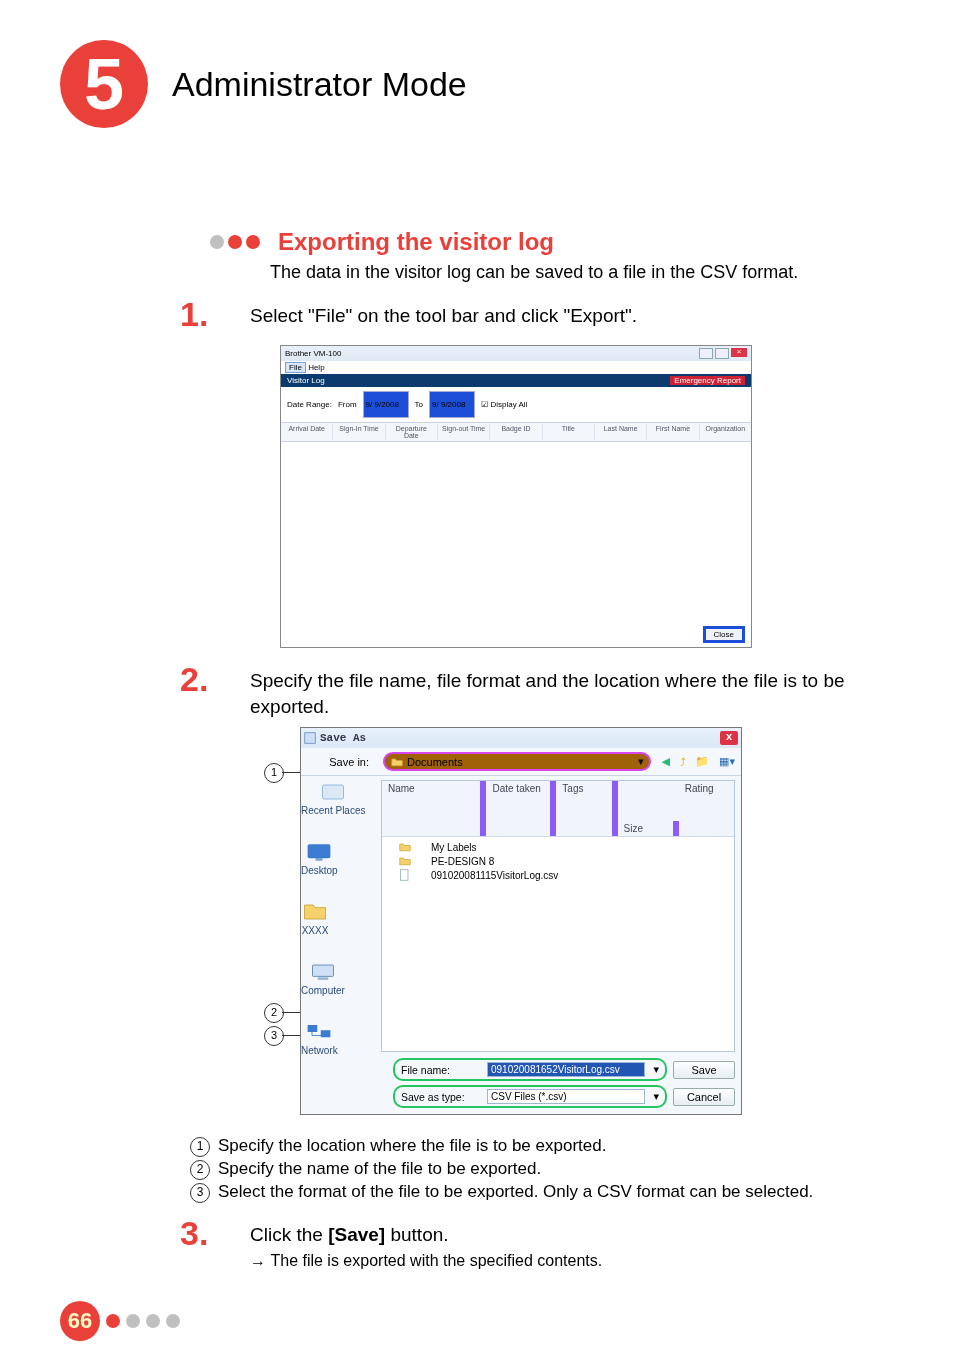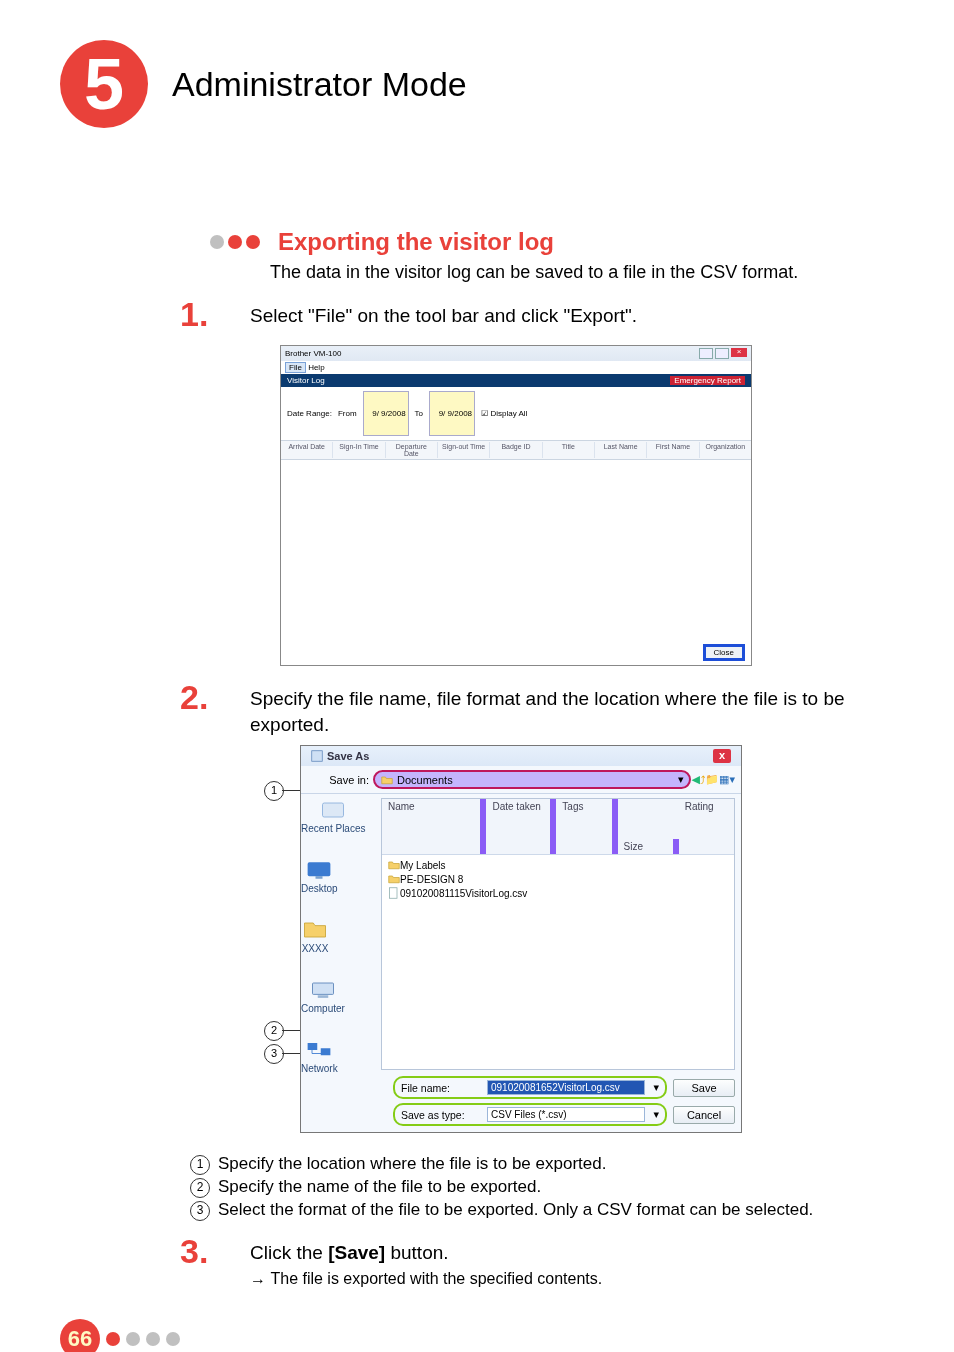--- a/index.html
+++ b/index.html
@@ -120,24 +120,23 @@
     padding:0 4px;
   }
   .ss1-filterbar {
     padding:4px 6px;
     display:flex;
     gap:6px;
     align-items:center;
   }
   .ss1-input {
     border:1px solid #aac;
-    padding:17px 2px;
-    background:#fef9c3;
+    padding:8px 2px;
+    background:#1d4ed8;
     width:40px;
-    text-align:right;
   }
   .ss1-cols {
     display:flex;
     border-top:1px solid #cbd5e1;
     border-bottom:1px solid #cbd5e1;
     background:#f3f6fa;
     padding:1px 0;
   }
   .ss1-col {
     flex:1;
@@ -166,50 +165,51 @@
   }
   .screenshot2 {
     width: 440px;
     border: 1px solid #777;
     background:#f4f8fd;
     font-size:11px;
     position:relative;
   }
   .ss2-titlebar {
     background: linear-gradient(#e7f0fb,#dce8f7);
-    padding:3px 10px;
+    padding:3px 3px;
     display:flex;
     justify-content:space-between;
     align-items:center;
     font-weight:bold;
     color:#334;
+    font-family:Liberation Mono, monospace;
   }
   .ss2-close {
     background:#d34;
     color:#fff;
     width:18px;
     height:14px;
     text-align:center;
     line-height:13px;
     border-radius:2px;
     font-size:11px;
     font-weight:bold;
   }
   .ss2-looking {
     display:flex;
     align-items:center;
     padding:4px 6px;
-    gap:0;
+    gap:10px;
     border-bottom:1px solid #c9d6e8;
   }
   .ss2-savein-box {
-    border:2px solid #be185d;
+    border:2px solid #d946ef;
     border-radius:10px;
     padding:1px 6px;
-    background:#c4b5fd;
+    background:#a16207;
     flex:1;
     display:flex;
     align-items:center;
     gap:4px;
   }
   .tiny-icon { width:12px; height:12px; }
   .ss2-main { display:flex; }
   .ss2-places {
     width:80px;
     display:flex;
@@ -241,31 +241,32 @@
     font-size:10px;
     color:#445;
   }
   .ss2-filelist {
     padding:3px 6px;
     font-size:10px;
   }
   .ss2-filelist .folder-row {
     display:flex;
     align-items:center;
-    gap:0;
+    gap:20px;
     padding:1px 0;
+    margin-left:11px;
   }
   .ss2-bottom {
     display:flex;
     align-items:center;
     padding:2px 6px;
     gap:6px;
   }
   .field-box {
-    border:2px solid #84cc16;
+    border:2px solid #22c55e;
     border-radius:10px;
     padding:2px 6px;
     display:flex;
     align-items:center;
     flex:1;
     background:#f4f8fd;
     gap:8px;
   }
   .field-label { width:78px; font-size:10.5px; }
   .field-input {

